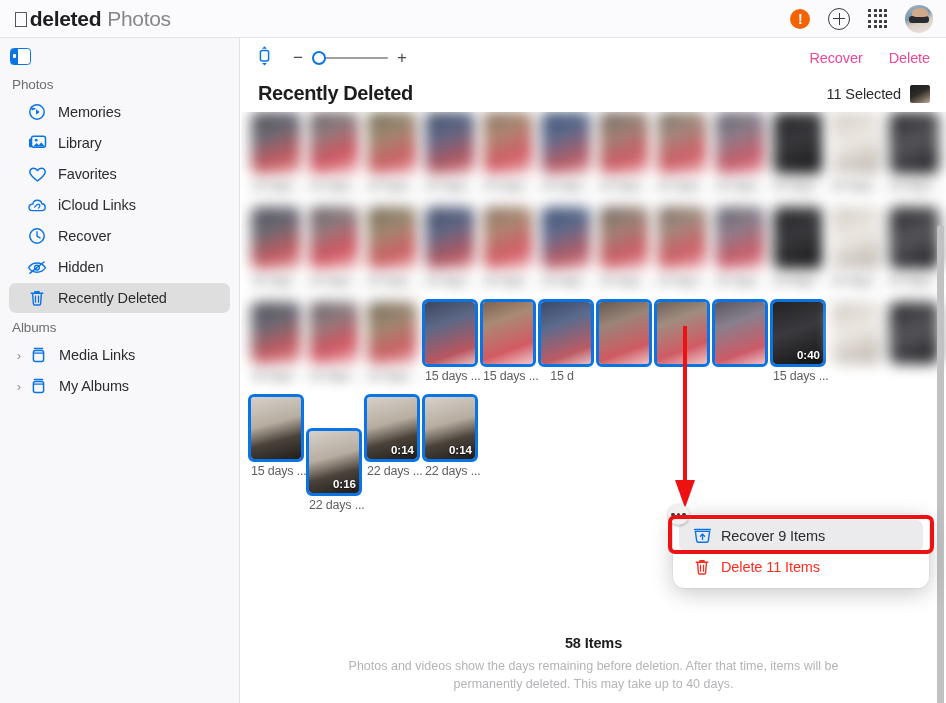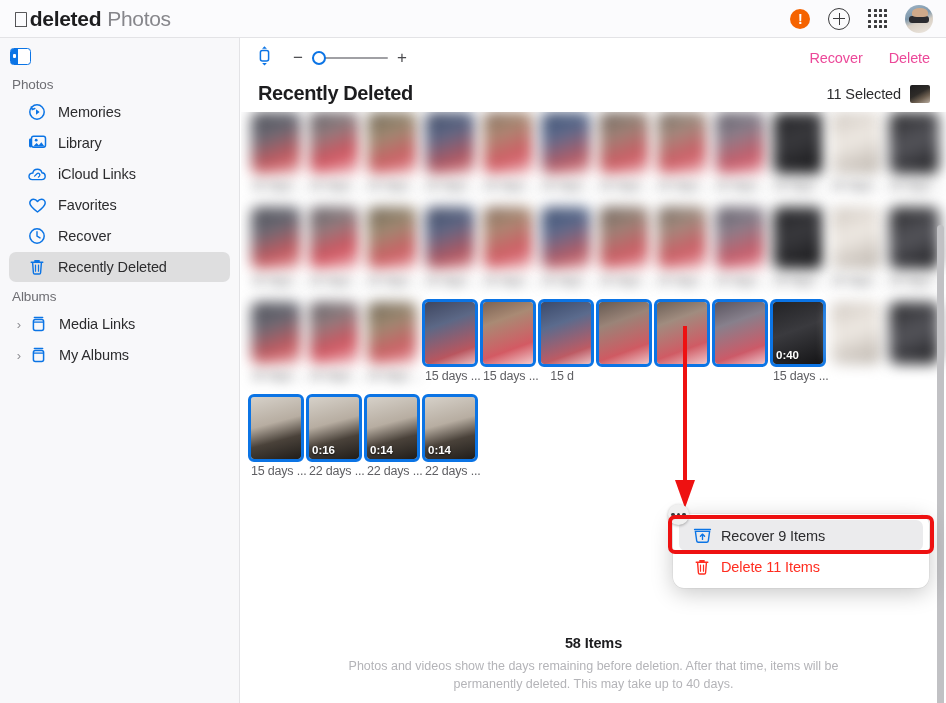--- a/index.html
+++ b/index.html
@@ -120,21 +120,21 @@
   .cell { width: 42px; }
   .thumb {
     width: 50px; height: 62px; border-radius: 2px; position: relative; overflow: hidden;
     background: #d9d9dd;
   }
   .cell.blurred .thumb { filter: blur(7px); border-radius: 8px; }
   .cell.blurred .cap { filter: blur(6px); }
   .cell.sel .thumb { outline: 3px solid #0b74e5; outline-offset: 0px; border-radius: 3px; }
   .cap { font-size: 12.5px; color: #5f5f63; text-align: center; margin-top: 5px; white-space: nowrap; letter-spacing: -0.2px; }
   .dur {
-    position: absolute; right: 3px; bottom: 3px; left: 3px; text-align: left;
+    position: absolute; right: 3px; bottom: 3px; left: 3px; text-align: right;
     color: #fff; font-size: 11.5px; font-weight: bold; text-shadow: 0 1px 2px rgba(0,0,0,.7);
   }
 
   .footer { position: absolute; left: 0; bottom: 10px; width: 705px; text-align: center; }
   .f-count { font-size: 14.5px; font-weight: bold; color: #1d1d1f; letter-spacing: -0.1px; }
   .f-note { font-size: 12.5px; color: #b4b4b8; line-height: 1.45; margin-top: 6px; padding: 0 80px; }
 
   
   .ctx-menu {
     position: absolute; left: 432px; top: 476px; width: 256px;
@@ -235,47 +235,57 @@
             <rect x="1" y="3.4" width="3" height="9" rx="1.4" fill="#0b74e5"></rect>
             <circle cx="8.2" cy="5.2" r="1.4" fill="#0b74e5"></circle>
             <path d="M5.2 11.4l3.4-3.4 2.2 2.2 2.6-2.9 3.1 4.1z" fill="#0b74e5"></path>
           </svg>
       </span>
       <span class="sb-label">Library</span>
     </div>
 
     <div class="sb-item">
       <span class="sb-ico">
+        <svg width="19" height="17" viewBox="0 0 19 17">
+            <path d="M9.5 15C4.5 11.3 1.8 9 1.8 6.1 1.8 3.9 3.5 2.3 5.6 2.3c1.5 0 2.9.8 3.9 2.2 1-1.4 2.4-2.2 3.9-2.2 2.1 0 3.8 1.6 3.8 3.8 0 2.9-2.7 5.2-7.7 8.9z" fill="none" stroke="#0b74e5" stroke-width="1.5" stroke-linejoin="round"></path>
+          </svg>
+      </span>
+      <span class="sb-label">Favorites</span>
+    </div>
+
+    <div class="sb-item">
+      <span class="sb-ico">
         <svg width="20" height="15" viewBox="0 0 20 15">
             <path d="M5.3 12.6h9.3c2 0 3.6-1.5 3.6-3.4 0-1.8-1.4-3.3-3.2-3.4-.5-2-2.4-3.5-4.6-3.5-2.3 0-4.2 1.6-4.6 3.7C3.6 6.2 2 7.7 2 9.6c0 1.7 1.5 3 3.3 3z" fill="none" stroke="#0b74e5" stroke-width="1.4"></path>
             <path d="M7.6 9.1l2.4-2.4a1.7 1.7 0 012.4 2.4l-1 1" fill="none" stroke="#0b74e5" stroke-width="1.3" stroke-linecap="round"></path>
           </svg>
       </span>
       <span class="sb-label">iCloud Links</span>
     </div>
 
     <div class="sb-item">
       <span class="sb-ico">
-        <svg width="19" height="17" viewBox="0 0 19 17">
-            <path d="M9.5 15C4.5 11.3 1.8 9 1.8 6.1 1.8 3.9 3.5 2.3 5.6 2.3c1.5 0 2.9.8 3.9 2.2 1-1.4 2.4-2.2 3.9-2.2 2.1 0 3.8 1.6 3.8 3.8 0 2.9-2.7 5.2-7.7 8.9z" fill="none" stroke="#0b74e5" stroke-width="1.5" stroke-linejoin="round"></path>
-          </svg>
-      </span>
-      <span class="sb-label">Favorites</span>
-    </div>
-
-    <div class="sb-item">
-      <span class="sb-ico">
         <svg width="18" height="18" viewBox="0 0 18 18">
             <circle cx="9" cy="9" r="7.2" fill="none" stroke="#0b74e5" stroke-width="1.5"></circle>
             <path d="M9 4.8V9l3 1.9" fill="none" stroke="#0b74e5" stroke-width="1.4" stroke-linecap="round"></path>
           </svg>
       </span>
       <span class="sb-label">Recover</span>
     </div>
 
+    <div class="sb-item">
+      <span class="sb-ico">
+        <svg width="20" height="15" viewBox="0 0 20 15">
+            <path d="M1.6 7.6C3.6 4.6 6.6 3 10 3s6.4 1.6 8.4 4.6c-2 3-5 4.6-8.4 4.6S3.6 10.6 1.6 7.6z" fill="none" stroke="#0b74e5" stroke-width="1.4"></path>
+            <circle cx="10" cy="7.6" r="2.4" fill="none" stroke="#0b74e5" stroke-width="1.4"></circle>
+            <path d="M3 13.2L17 2" stroke="#0b74e5" stroke-width="1.5" stroke-linecap="round"></path>
+          </svg>
+      </span>
+      <span class="sb-label">Hidden</span>
+    </div>
 
     <div class="sb-item active">
       <span class="sb-ico">
         <svg width="16" height="18" viewBox="0 0 16 18">
             <path d="M2.2 4.3h11.6M6 4.3V2.8h4v1.5" fill="none" stroke="#0b74e5" stroke-width="1.4" stroke-linecap="round"></path>
             <path d="M3.6 4.6l.8 10.2c.05.7.6 1.2 1.3 1.2h4.6c.7 0 1.25-.5 1.3-1.2l.8-10.2" fill="none" stroke="#0b74e5" stroke-width="1.4"></path>
             <path d="M6.5 7.2v6M9.5 7.2v6" stroke="#0b74e5" stroke-width="1.2" stroke-linecap="round"></path>
           </svg>
       </span>
       <span class="sb-label">Recently Deleted</span>
@@ -486,21 +496,21 @@
           </div>
           <div class="cell blurred">
             <div class="thumb" style="background: linear-gradient(160deg, rgb(42, 42, 45) 0%, rgb(86, 86, 92) 50%, rgb(27, 27, 30) 100%);"></div>
             <div class="cap">&nbsp;</div>
           </div>
           <div class="cell sel">
             <div class="thumb" style="background: linear-gradient(165deg, rgb(214, 209, 201) 0%, rgb(183, 173, 161) 42%, rgb(74, 66, 58) 68%, rgb(32, 29, 26) 100%);"></div>
             <div class="cap">15 days ...</div>
           </div>
           <div class="cell sel">
-            <div class="thumb" style="background: linear-gradient(165deg, rgb(214, 209, 201) 0%, rgb(183, 173, 161) 42%, rgb(74, 66, 58) 68%, rgb(32, 29, 26) 100%);">
+            <div class="thumb" style="background: linear-gradient(165deg, rgb(214, 209, 201) 0%, rgb(183, 173, 161) 42%, rgb(74, 66, 58) 68%, rgb(32, 29, 26) 100%); margin-top: 34px;">
               <div class="dur">0:16</div>
             </div>
             <div class="cap">22 days ...</div>
           </div>
           <div class="cell sel">
             <div class="thumb" style="background: linear-gradient(165deg, rgb(214, 209, 201) 0%, rgb(183, 173, 161) 42%, rgb(74, 66, 58) 68%, rgb(32, 29, 26) 100%);">
               <div class="dur">0:14</div>
             </div>
             <div class="cap">22 days ...</div>
           </div>

